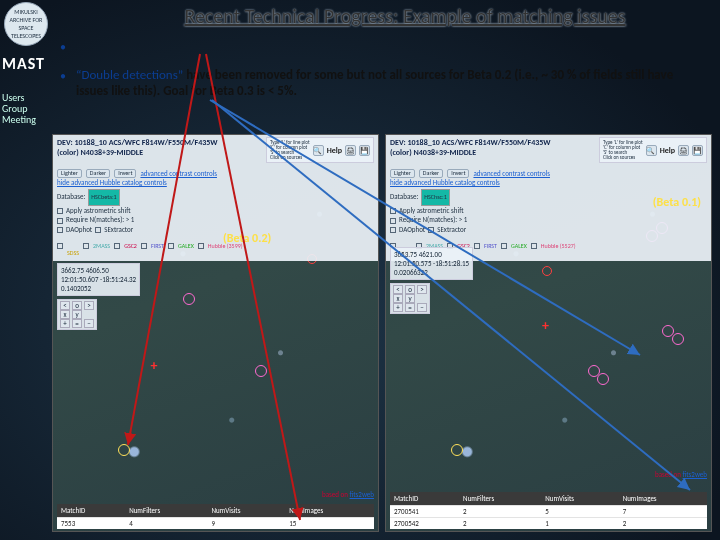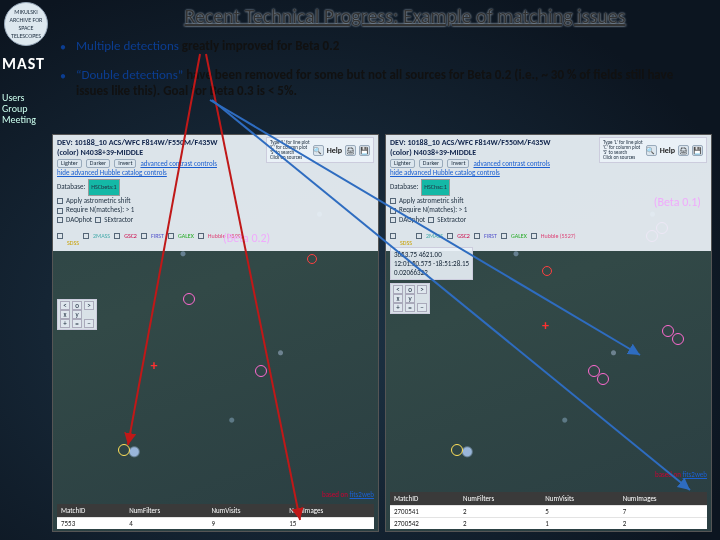--- a/index.html
+++ b/index.html
@@ -79,21 +79,21 @@
   .ring.yellow{ border: 1.5px solid #ffe15a; width: 12px; height: 12px; }
   .ring.red   { border: 1.5px solid #ff4040; width: 10px; height: 10px; }
   .cross-r { position:absolute; color:#ff3030; font-size:14px; font-weight:bold; }
   .panel-header {
     position: absolute; top: 0; left: 0; right: 0;
     background: rgba(235,242,248,0.92);
     padding: 3px 4px 4px 4px;
     font-size: 7px; color: #234; line-height: 1.2;
   }
   .panel-header .hdr-title { font-weight: bold; font-size: 8px; color: #10244b; }
-  .panel-header .ctrl-row { display: flex; gap: 4px; margin-top: 2px; align-items:center; }
+  .panel-header .ctrl-row { display: flex; gap: 4px; margin-top: 12px; align-items:center; }
   .mini-btn {
     background: #dce6ee; border: 1px solid #9ab; padding: 0 3px; font-size: 6px;
     border-radius: 2px; color: #234;
   }
   .mini-link { color: #1b5fd1; text-decoration: underline; font-size: 7px; }
   .mini-row { display:flex; gap:3px; align-items:center; margin-top:1px; flex-wrap:wrap; }
   .chk { width:6px; height:6px; border:1px solid #567; display:inline-block; }
   .sel { background:#14b8a6; border:1px solid #999; font-size:6px; padding:4px 2px; }
   .cat { font-size:6px; padding:0 1px; }
   .cat.sdss  { color:#c8a000;margin-top:15px; } .cat.tmass { color:#4aa; }
@@ -106,21 +106,21 @@
   }
   .mini-navpad {
     position:absolute; background: rgba(235,242,248,0.9);
     border:1px solid #ccd; font-size:7px; color:#123;
     padding: 1px 2px; line-height:1.1;
   }
   .mini-navpad div { display:flex; gap:2px; }
   .pad-cell { width:10px; height:9px; background:#dfe7ee; border:1px solid #aab;
     display:flex; align-items:center; justify-content:center; font-size:7px;}
   .beta-label {
-    position: absolute; font-size: 12px; color: #f0abfc; font-weight: 400;
+    position: absolute; font-size: 12px; color: #fde047; font-weight: 700;
   }
   .help-corner {
     position:absolute; top:2px; right:4px; display:flex; gap:3px; align-items:center;
     background: rgba(235,242,248,0.9); padding:2px 3px; border:1px solid #ccd;
   }
   .help-corner .icon { width:11px; height:11px; background:#dce6ee; border:1px solid #9ab; border-radius:2px; font-size:7px; display:flex; align-items:center; justify-content:center;}
   .help-note { font-size:5px; color:#234; line-height:1; }
   .based { position:absolute; bottom:32px; right:4px; font-size:7px; color:#c03; }
   .based .lnk { color:#1b5fd1; text-decoration:underline; }
 
@@ -154,23 +154,20 @@
 <div class="sidebar-users">
   <div>Users Group</div>
   <div>Meeting</div>
 </div>
 
 <div class="title">Recent Technical Progress: Example of matching issues</div>
 
 <div class="content-area">
   <div class="bullet-row">
     <span class="bullet-mark">•</span>
-    <div class="bullet-text">
-      <span class="blue">Multiple detections</span><span class="bold"> greatly improved for Beta 0.2</span>
-    </div>
   </div>
   <div class="bullet-row">
     <span class="bullet-mark">•</span>
     <div class="bullet-text">
       <span class="blue">“Double detections”</span><span class="bold"> have been removed for some but not all sources for Beta 0.2 (i.e., ~ 30 % of fields still have issues like this). Goal for Beta 0.3 is &lt; 5%.</span>
     </div>
   </div>
 </div>
 
 <div class="panels">
@@ -233,20 +230,23 @@
       <div class="help-note" style="white-space:pre-line">Type 'L' for line plot
 'C' for column plot
 'S' to search
 Click on sources</div>
       <span class="icon">🔍</span>
       <span style="font-size:8px;font-weight:bold">Help</span>
       <span class="icon">🖨</span>
       <span class="icon">💾</span>
     </div>
 
+    <div class="coord-box" style="top:128px; left:4px; white-space:pre-line">3662.75 4606.50
+12:01:50.607 -18:51:24.32
+0.1402052</div>
     <div class="mini-navpad" style="top:164px; left:4px;">
       <div>
           <span class="pad-cell">&lt;</span>
           <span class="pad-cell">o</span>
           <span class="pad-cell">&gt;</span>
         </div>
       <div>
           <span class="pad-cell">x</span>
           <span class="pad-cell">y</span>
         </div>

